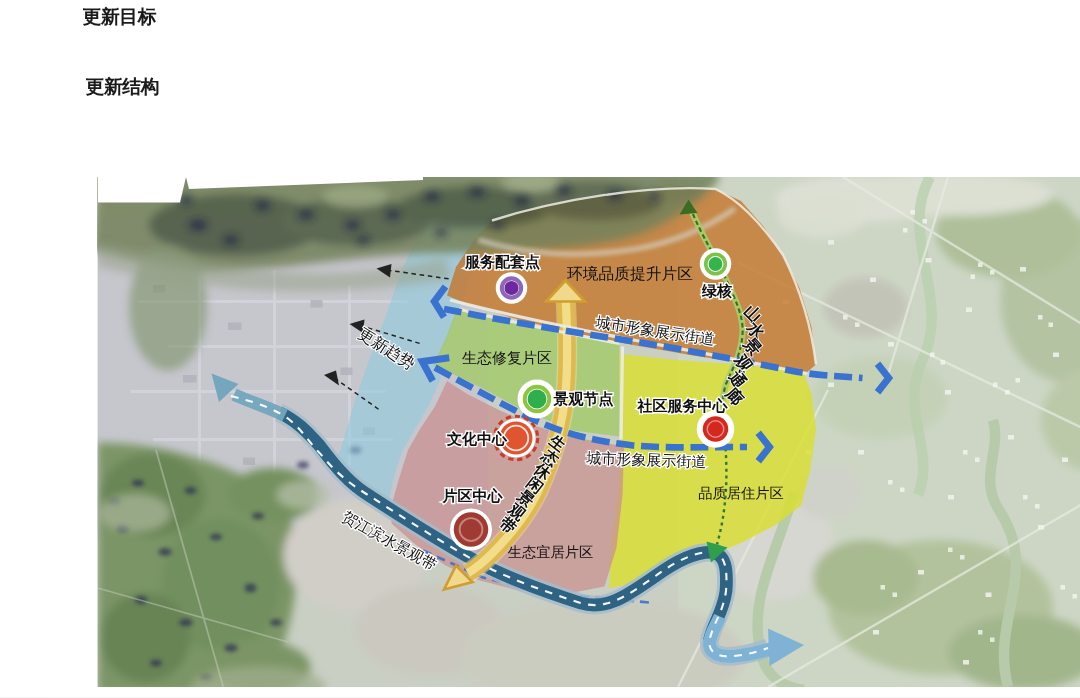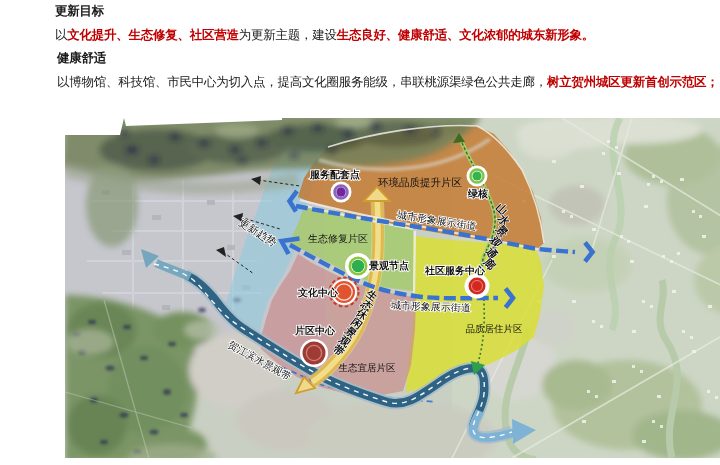--- a/index.html
+++ b/index.html
@@ -9,25 +9,23 @@
 .hd{font-weight:bold;font-size:12.5px;}
 .rd{color:#c00000;font-weight:bold;}
 svg{position:absolute;left:0;top:0;}
 </style>
 </head>
 <body>
 <div id="page">
 
 <div class="tl hd" style="top:3px;">更新目标</div>
 
-<div class="tl" style="top:27px;">以<span class="rd">文化提升、生态修复、社区营造</span>为更新主题，建设<span class="rd">生态良好、健康舒适、文化浓郁的城东新形象。</span></div>
-
-<div class="tl hd" style="top:50px;left:25px;">健康舒适</div>
-
-<div class="tl" style="top:74px;left:25px;">以博物馆、科技馆、市民中心为切入点，提高文化圈服务能级，串联桃源渠绿色公共走廊，<span class="rd">树立贺州城区更新首创示范区；</span></div>
+
+<div class="tl hd" style="top:50px;left:25px;">更新结构</div>
+
 
 
 <svg width="720" height="465" viewBox="0 0 720 465">
 <defs>
 <clipPath id="map">
           <rect x="33" y="118" width="687" height="340"></rect>
         </clipPath>
 <filter id="b2" x="-30%" y="-30%" width="160%" height="160%">
           <feGaussianBlur stdDeviation="1.5"></feGaussianBlur>
         </filter>

